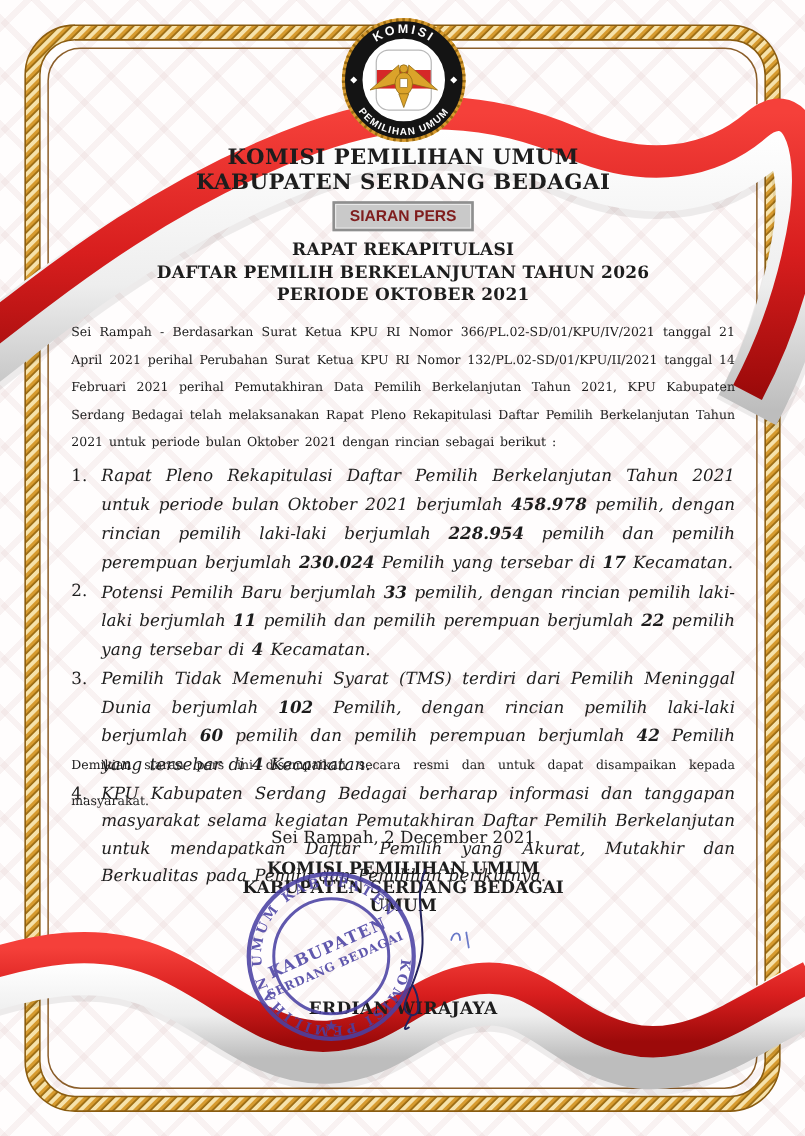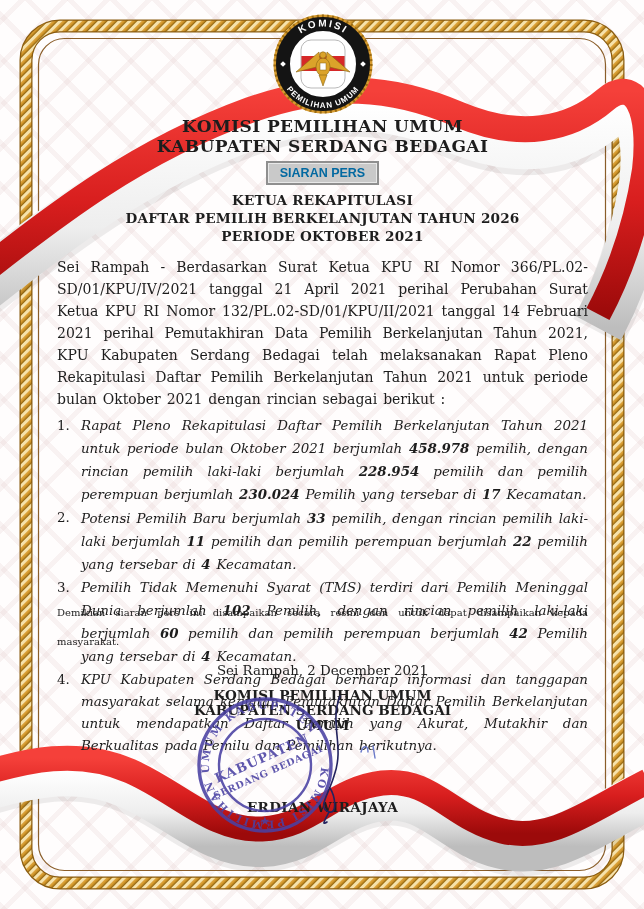--- a/index.html
+++ b/index.html
@@ -13,25 +13,25 @@
   }
   svg.decor{position:absolute;left:0;top:0;z-index:1;pointer-events:none;}
   .content{position:absolute;left:57px;right:56px;top:0;z-index:2;}
   .logo-wrap{width:106px;height:100px;margin:14px auto 2px;}
   .org1,.org2{text-align:center;font-weight:bold;font-size:17px;line-height:1.18;letter-spacing:.4px;}
   .badge-row{text-align:center;margin-top:5px;}
   .badge{
     display:inline-block;background:#c9c9c9;border:2px solid #8f8f8f;
     box-shadow:inset 0 0 0 1px #e8e8e8;
     font-family:"Liberation Sans", sans-serif;font-weight:bold;font-size:12.5px;
-    padding:3px 12px;color:#0369a1;
+    padding:3px 12px;color:#7f1d1d;
   }
   .t1{margin-top:6px;}
   .t1,.t2,.t3{text-align:center;font-weight:bold;font-size:13.6px;line-height:1.33;letter-spacing:.2px;}
-  .intro{margin:11px 0 0;text-align:justify;font-size:14px;line-height:22px;word-spacing:1.5px;}
+  .intro{margin:11px 0 0;text-align:justify;font-size:10px;line-height:22px;word-spacing:1.5px;}
   .press-list{margin-top:5px;}
   .press-list .li{display:grid;grid-template-columns:24px 1fr;margin-top:1px;}
   .press-list .num{font-size:13.4px;line-height:22px;}
   .press-list .txt{text-align:justify;font-size:13.4px;line-height:22px;word-spacing:1.5px;font-style:italic;}
   .closing{position:absolute;left:0;right:0;top:598px;margin:0;text-align:justify;font-size:10px;line-height:29px;word-spacing:1.5px;}
   .date-line{position:absolute;left:0;right:0;top:663px;text-align:center;font-size:13.4px;}
   .sig-block{position:absolute;left:0;right:0;top:688px;text-align:center;font-weight:bold;font-size:13.6px;line-height:15px;}
   .sig-name{position:absolute;left:0;right:0;top:799px;text-align:center;font-weight:bold;font-size:13.6px;letter-spacing:.3px;}
   .stamp-svg{position:absolute;left:183px;top:686px;z-index:3;pointer-events:none;}
   .stamp-ring-text{font-family:"DejaVu Serif",serif;font-weight:bold;font-size:10.6px;letter-spacing:2.2px;fill:#4a41a3;}
@@ -120,21 +120,21 @@
       </svg>
     </div>
 
     <div class="org1">KOMISI PEMILIHAN UMUM</div>
     <div class="org2">KABUPATEN SERDANG BEDAGAI</div>
 
     <div class="badge-row">
       <span class="badge">SIARAN PERS</span>
     </div>
 
-    <div class="t1">KETUA REKAPITULASI</div>
+    <div class="t1">RAPAT REKAPITULASI</div>
     <div class="t2">DAFTAR PEMILIH BERKELANJUTAN TAHUN 2026</div>
     <div class="t3">PERIODE OKTOBER 2021</div>
 
     <p class="intro">Sei Rampah - Berdasarkan Surat Ketua KPU RI Nomor 366/PL.02-SD/01/KPU/IV/2021 tanggal 21 April 2021 perihal Perubahan Surat Ketua KPU RI Nomor 132/PL.02-SD/01/KPU/II/2021 tanggal 14 Februari 2021 perihal Pemutakhiran Data Pemilih Berkelanjutan Tahun 2021, KPU Kabupaten Serdang Bedagai telah melaksanakan Rapat Pleno Rekapitulasi Daftar Pemilih Berkelanjutan Tahun 2021 untuk periode bulan Oktober 2021 dengan rincian sebagai berikut :</p>
 
     <div class="press-list">
       <div class="li">
         <span class="num">1.</span>
         <div class="txt"><span>Rapat Pleno Rekapitulasi Daftar Pemilih Berkelanjutan Tahun 2021 untuk periode bulan Oktober 2021 berjumlah  </span><span style="font-weight: bold;">458.978</span><span> pemilih, dengan rincian pemilih laki-laki berjumlah </span><span style="font-weight: bold;">228.954</span><span> pemilih dan pemilih perempuan berjumlah  </span><span style="font-weight: bold;">230.024</span><span> Pemilih yang tersebar di </span><span style="font-weight: bold;">17</span><span> Kecamatan.</span></div>
       </div>

